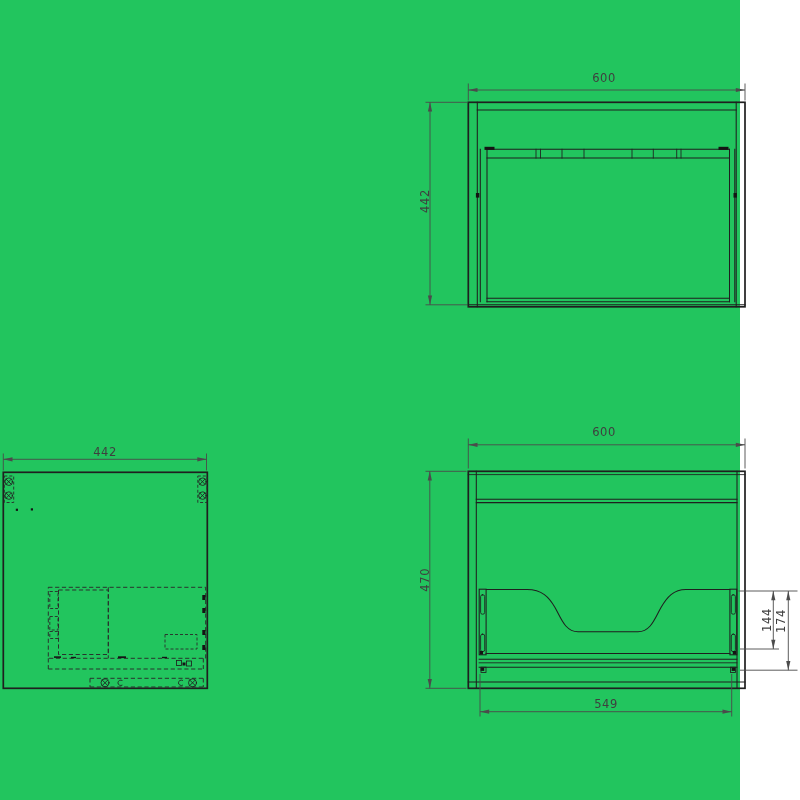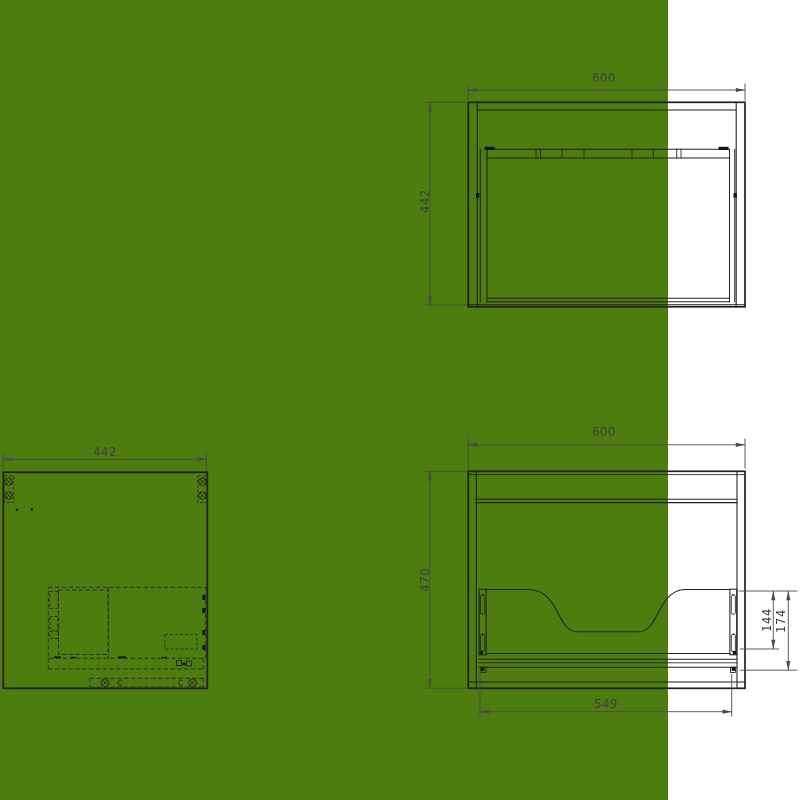--- a/index.html
+++ b/index.html
@@ -1,17 +1,17 @@
 <!DOCTYPE html>
 <html><head>
 <meta charset="utf-8">
 <style>
   html,body{margin:0;padding:0}
   body{width:800px;height:800px;background:#ffffff;overflow:hidden}
-  .canvas{position:relative;width:668px;height:800px;background:#4d7c0f}
+  .canvas{position:relative;width:740px;height:800px;background:#22c55e}
   svg{display:block}
   .obj{stroke:#1f1f1f;fill:none;stroke-width:1.05;stroke-linecap:square}
   .thick{stroke-width:1.7}
   .thin{stroke-width:0.85}
   .dash{stroke:#2a2a2a;fill:none;stroke-width:0.95;stroke-dasharray:4.2 2.6;stroke-linecap:butt}
   .dashf{stroke:#2a2a2a;fill:none;stroke-width:0.9;stroke-dasharray:3 2}
   .dim{stroke:#4b4b4b;fill:none;stroke-width:0.9;stroke-linecap:butt}
   .arrow{fill:#4b4b4b;stroke:none}
   .blk{fill:#141414;stroke:none}
   .dimtxt{font-family:"DejaVu Sans","Liberation Sans",sans-serif;font-size:11.5px;fill:#3f3f3f;letter-spacing:0.6px}

